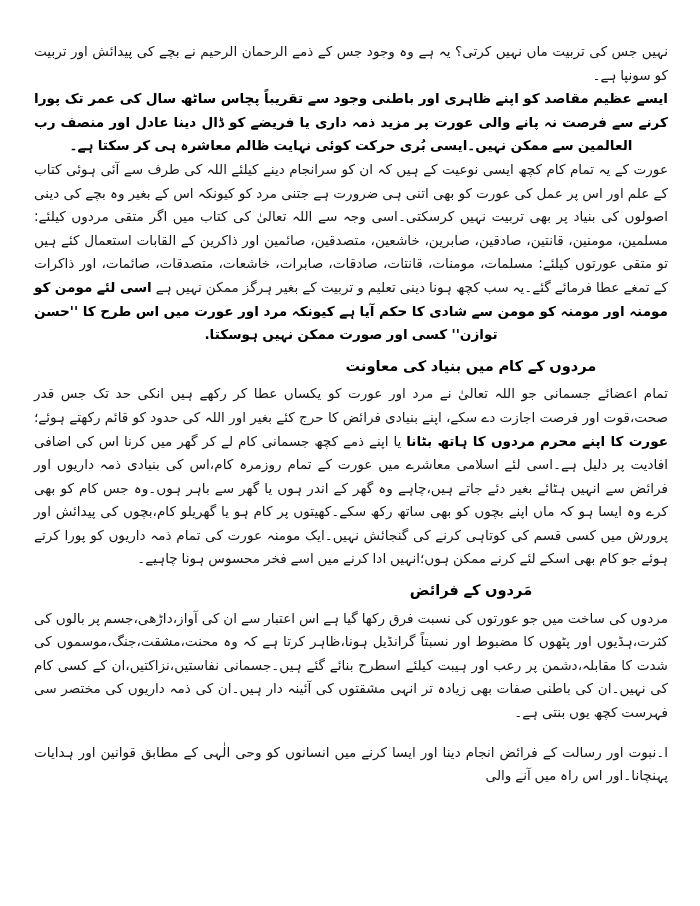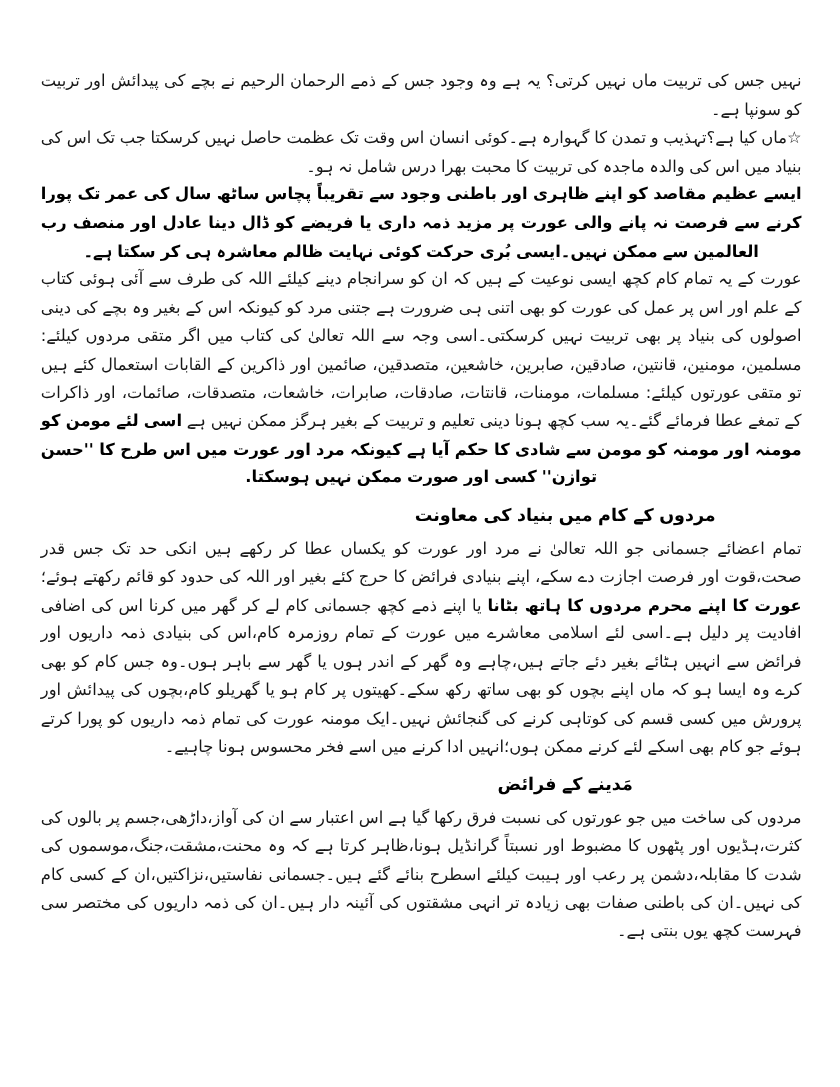--- a/index.html
+++ b/index.html
@@ -9,21 +9,21 @@
   }
   body {
     width: 700px;
     height: 906px;
     overflow: hidden;
   }
   .page {
     width: 700px;
     height: 906px;
     box-sizing: border-box;
-    padding: 57px 32px 0 34px;
+    padding: 40px 32px 0 34px;
     direction: rtl;
     background: #ffffff;
   }
   .para {
     margin: 0;
     font-family: "DejaVu Sans", sans-serif;
     font-size: 13.6px;
     line-height: 23.6px;
     text-align: justify;
     color: #161616;
@@ -52,21 +52,21 @@
     font-weight: bold;
     color: #000000;
   }
 </style>
 </head>
 <body>
 
 <div class="page">
   <div id="doc">
       <p class="para"><span class="run-nastaliq">نہیں جس کی تربیت ماں نہیں کرتی؟ یہ ہے وہ وجود جس کے ذمے الرحمان الرحیم نے بچے کی پیدائش اور تربیت کو سونپا ہے۔</span></p>
-      <p class="para"><span class="run-nastaliq">☆ماں کیا ہے؟تہذیب و تمدن کا گہوارہ ہے۔کوئی انسان اس وقت تک عظمت حاصل نہیں کرسکتا جب تک اس کی بنیاد میں اس کی والدہ ماجدہ کی تربیت کا محبت بھرا درس شامل نہ ہو۔</span></p>
       <p class="para last-center"><span class="run-naskh-bold">ایسے عظیم مقاصد کو اپنے ظاہری اور باطنی وجود سے تقریباً پچاس ساٹھ سال کی عمر تک پورا کرنے سے فرصت نہ پانے والی عورت پر مزید ذمہ داری یا فریضے کو ڈال دینا عادل اور منصف رب العالمین سے ممکن نہیں۔ایسی بُری حرکت کوئی نہایت ظالم معاشرہ ہی کر سکتا ہے۔</span></p>
       <p class="para last-center"><span class="run-nastaliq">عورت کے یہ تمام کام کچھ ایسی نوعیت کے ہیں کہ ان کو سرانجام دینے کیلئے اللہ کی طرف سے آئی ہوئی کتاب کے علم اور اس پر عمل کی عورت کو بھی اتنی ہی ضرورت ہے جتنی مرد کو کیونکہ اس کے بغیر وہ بچے کی دینی اصولوں کی بنیاد پر بھی تربیت نہیں کرسکتی۔اسی وجہ سے اللہ تعالیٰ کی کتاب میں اگر متقی مردوں کیلئے: مسلمین، مومنین، قانتین، صادقین، صابرین، خاشعین، متصدقین، صائمین اور ذاکرین کے القابات استعمال کئے ہیں تو متقی عورتوں کیلئے: مسلمات، مومنات، قانتات، صادقات، صابرات، خاشعات، متصدقات، صائمات، اور ذاکرات کے تمغے عطا فرمائے گئے۔یہ سب کچھ ہونا دینی تعلیم و تربیت کے بغیر ہرگز ممکن نہیں ہے </span><span class="run-naskh-bold">اسی لئے مومن کو مومنہ اور مومنہ کو مومن سے شادی کا حکم آیا ہے کیونکہ مرد اور عورت میں اس طرح کا ''حسن توازن'' کسی اور صورت ممکن نہیں ہوسکتا.</span></p>
       <h2 class="para heading"><span class="run-naskh-bold">مردوں کے کام میں بنیاد کی معاونت</span></h2>
       <p class="para"><span class="run-nastaliq">تمام اعضائے جسمانی جو اللہ تعالیٰ نے مرد اور عورت کو یکساں عطا کر رکھے ہیں انکی حد تک جس قدر صحت،قوت اور فرصت اجازت دے سکے، اپنے بنیادی فرائض کا حرج کئے بغیر اور اللہ کی حدود کو قائم رکھتے ہوئے؛</span><span class="run-naskh-bold">عورت کا اپنے محرم مردوں کا ہاتھ بٹانا</span><span class="run-nastaliq"> یا اپنے ذمے کچھ جسمانی کام لے کر گھر میں کرنا اس کی اضافی افادیت پر دلیل ہے۔اسی لئے اسلامی معاشرے میں عورت کے تمام روزمرہ کام،اس کی بنیادی ذمہ داریوں اور فرائض سے انہیں ہٹائے بغیر دئے جاتے ہیں،چاہے وہ گھر کے اندر ہوں یا گھر سے باہر ہوں۔وہ جس کام کو بھی کرے وہ ایسا ہو کہ ماں اپنے بچوں کو بھی ساتھ رکھ سکے۔کھیتوں پر کام ہو یا گھریلو کام،بچوں کی پیدائش اور پرورش میں کسی قسم کی کوتاہی کرنے کی گنجائش نہیں۔ایک مومنہ عورت کی تمام ذمہ داریوں کو پورا کرتے ہوئے جو کام بھی اسکے لئے کرنے ممکن ہوں؛انہیں ادا کرنے میں اسے فخر محسوس ہونا چاہیے۔</span></p>
-      <h2 class="para heading"><span class="run-naskh-bold">مَدینے کے فرائض</span></h2>
+      <h2 class="para heading"><span class="run-naskh-bold">مَردوں کے فرائض</span></h2>
       <p class="para"><span class="run-nastaliq">مردوں کی ساخت میں جو عورتوں کی نسبت فرق رکھا گیا ہے اس اعتبار سے ان کی آواز،داڑھی،جسم پر بالوں کی کثرت،ہڈیوں اور پٹھوں کا مضبوط اور نسبتاً گرانڈیل ہونا،ظاہر کرتا ہے کہ وہ محنت،مشقت،جنگ،موسموں کی شدت کا مقابلہ،دشمن پر رعب اور ہیبت کیلئے اسطرح بنائے گئے ہیں۔جسمانی نفاستیں،نزاکتیں،ان کے کسی کام کی نہیں۔ان کی باطنی صفات بھی زیادہ تر انہی مشقتوں کی آئینہ دار ہیں۔ان کی ذمہ داریوں کی مختصر سی فہرست کچھ یوں بنتی ہے۔</span></p>
+      <p class="para spaced"><span class="run-nastaliq">ا۔نبوت اور رسالت کے فرائض انجام دینا اور ایسا کرنے میں انسانوں کو وحی الٰہی کے مطابق قوانین اور ہدایات پہنچانا۔اور اس راہ میں آنے والی</span></p>
     </div>
 </div>
 
 </body></html>

